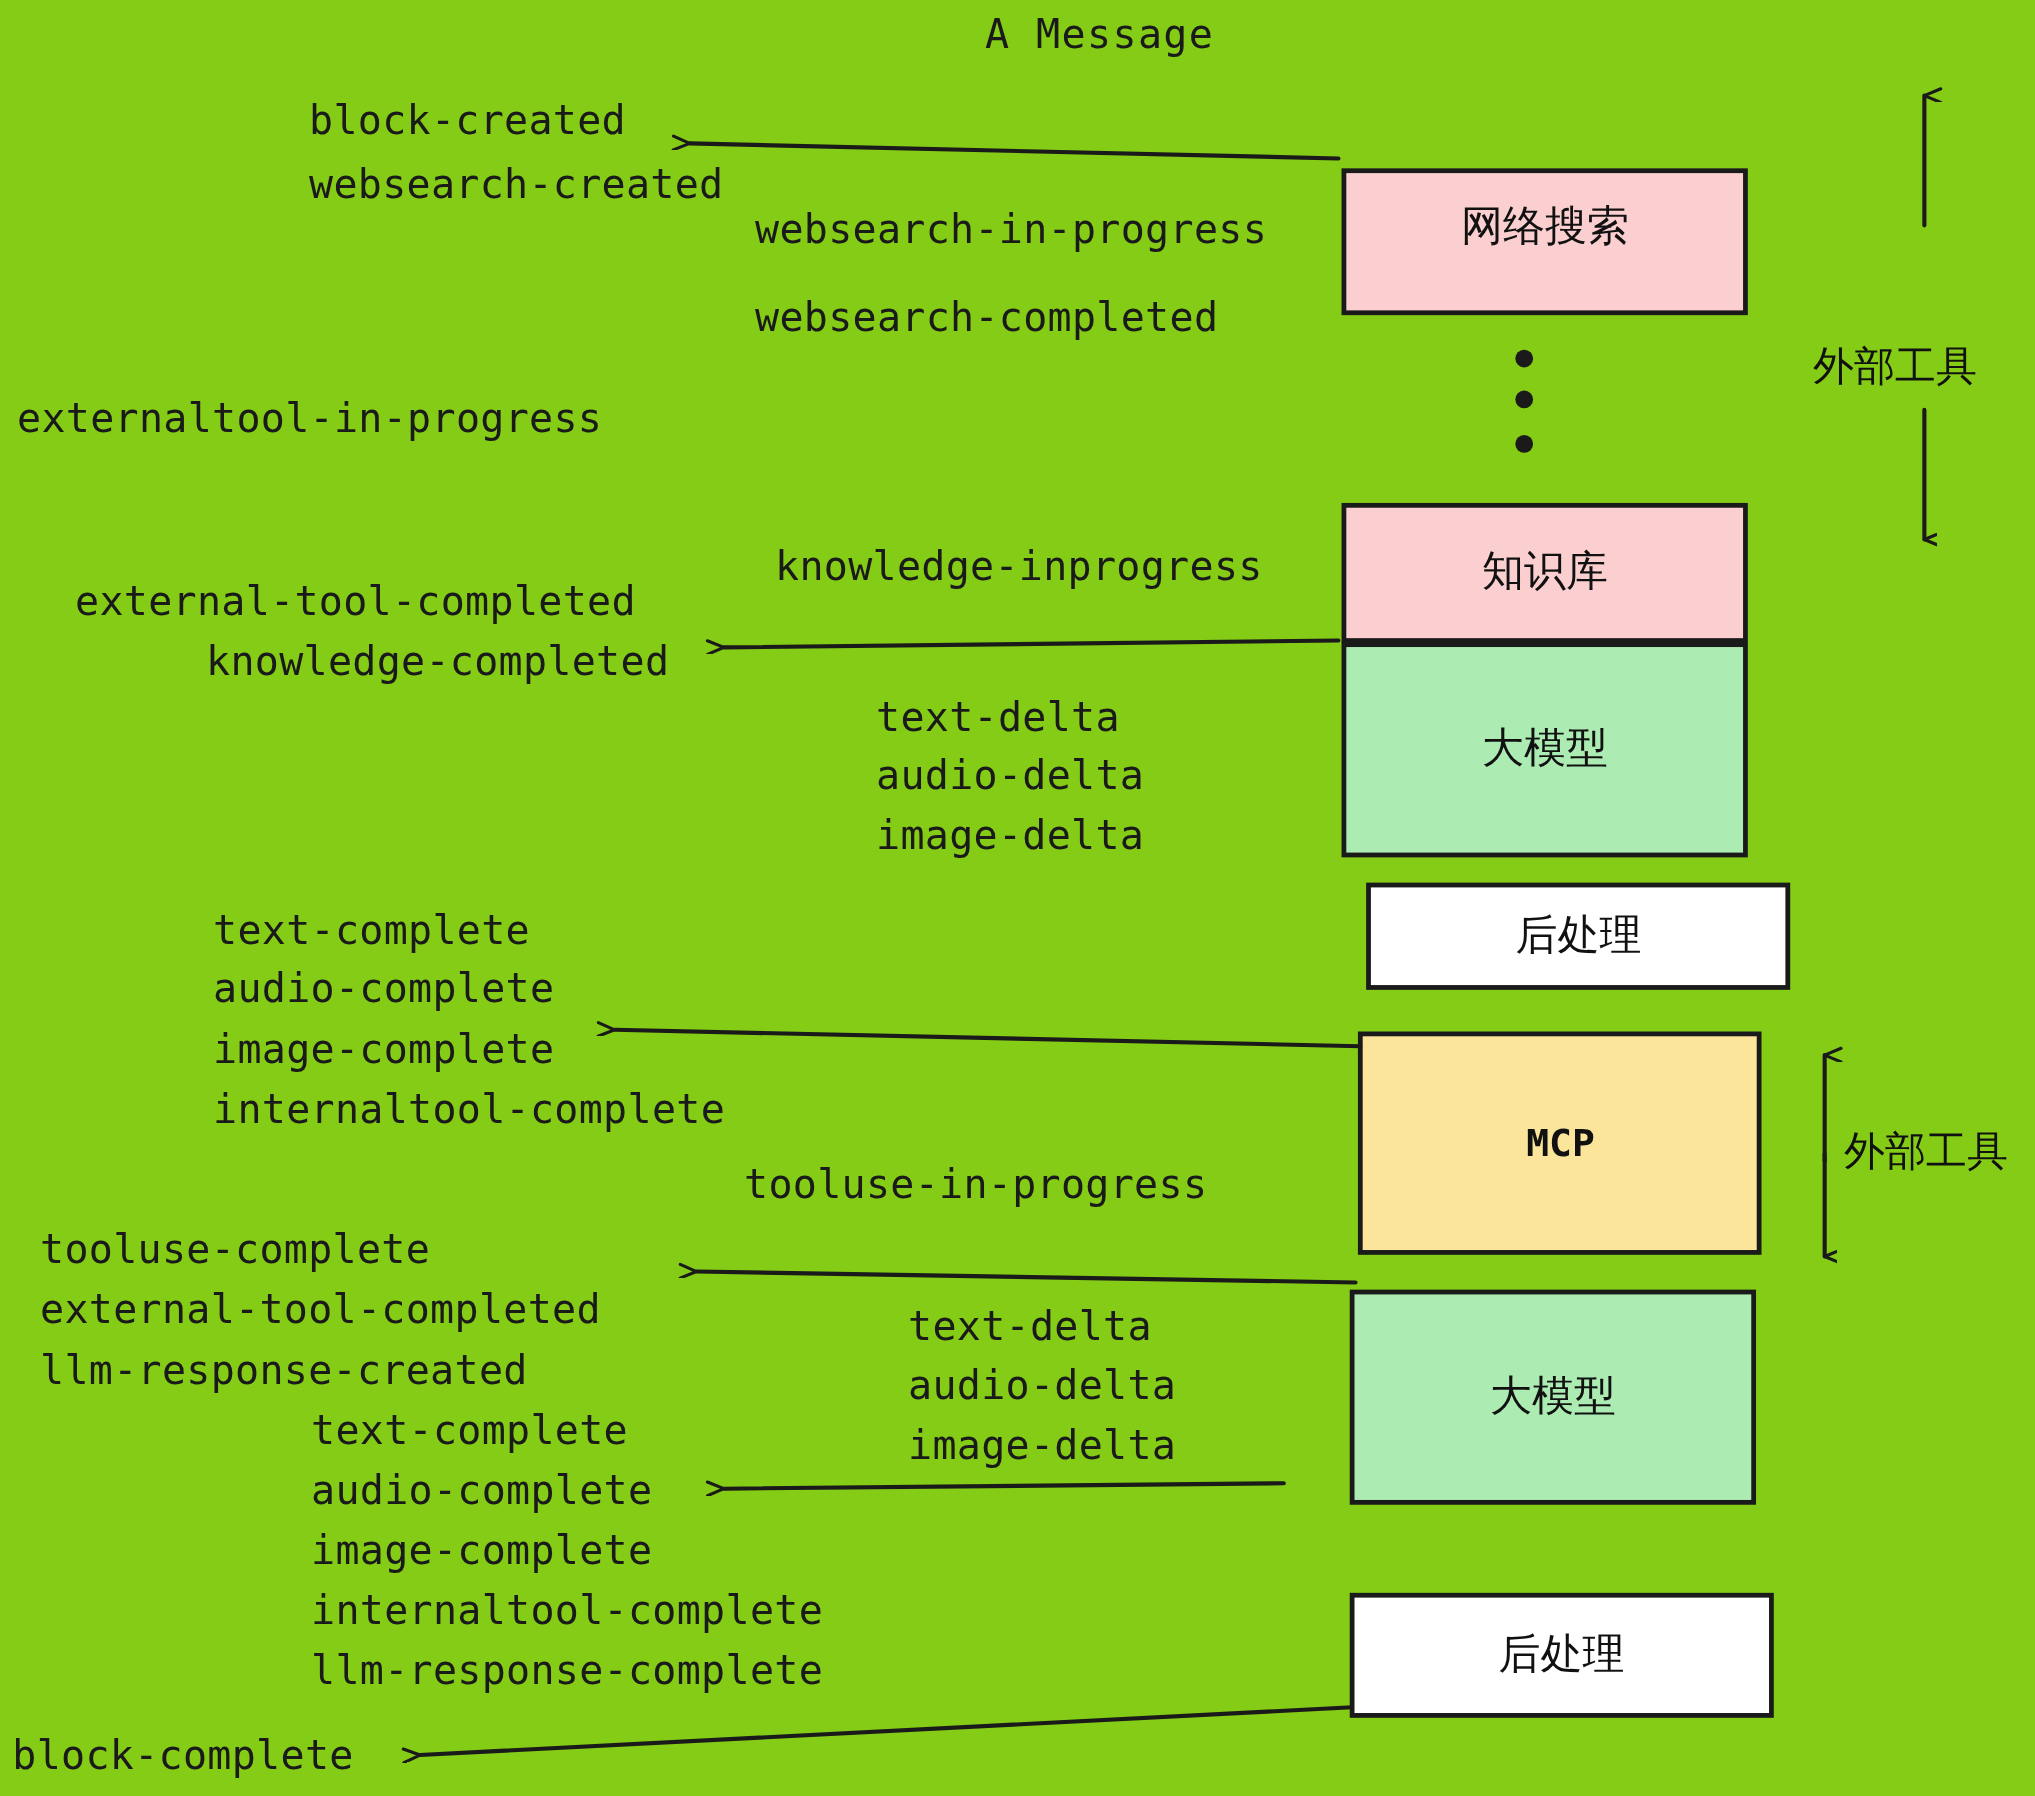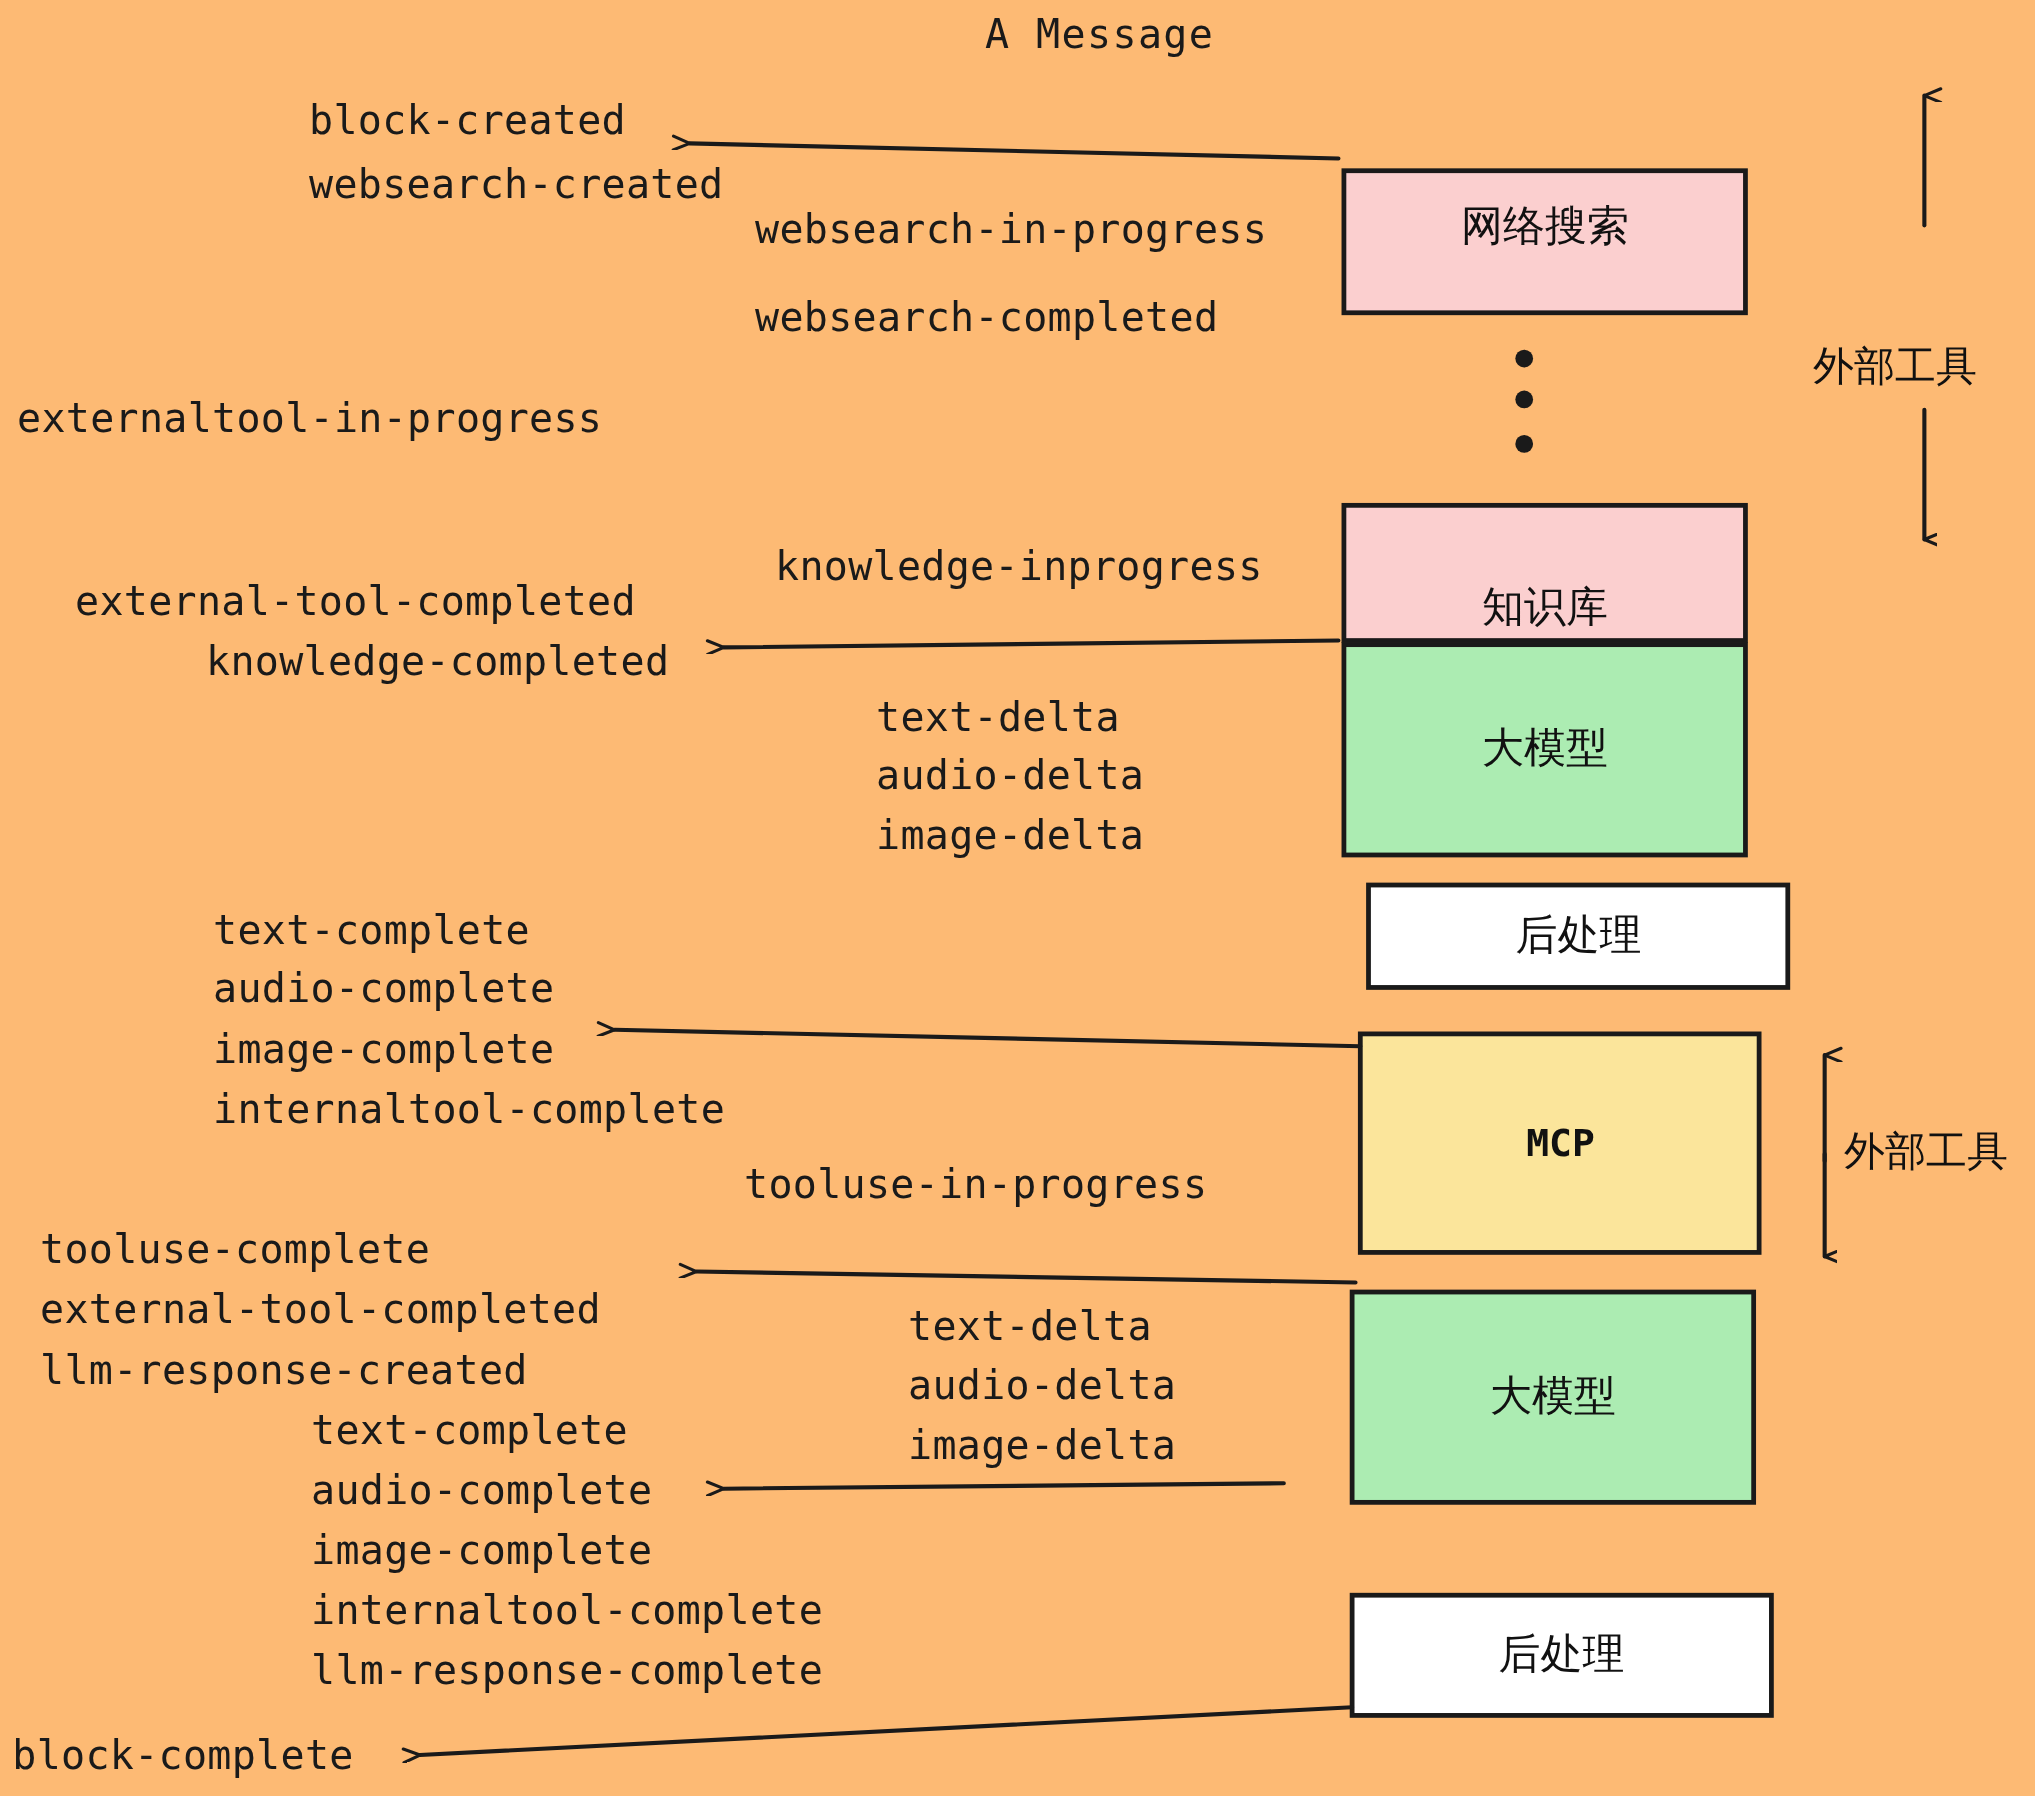--- a/index.html
+++ b/index.html
@@ -4,21 +4,21 @@
 <style>
   html, body {
     margin: 0;
     padding: 0;
     background: #ffffff;
   }
   #stage {
     position: relative;
     width: 2035px;
     height: 1796px;
-    background: #fdba74;
+    background: #84cc16;
     overflow: hidden;
     font-family: "DejaVu Sans Mono", "Liberation Mono", monospace;
   }
   #stage svg {
     position: absolute;
     left: 0;
     top: 0;
     width: 2035px;
     height: 1796px;
   }
@@ -138,21 +138,21 @@
       <div class="evt" style="left: 908px; top: 1425px;">image-delta</div>
       <div class="evt" style="left: 311px; top: 1410px;">text-complete</div>
       <div class="evt" style="left: 311px; top: 1470px;">audio-complete</div>
       <div class="evt" style="left: 311px; top: 1530px;">image-complete</div>
       <div class="evt" style="left: 311px; top: 1590px;">internaltool-complete</div>
       <div class="evt" style="left: 311px; top: 1650px;">llm-response-complete</div>
       <div class="evt" style="left: 12.3px; top: 1735px;">block-complete</div>
     </div>
   <div id="box-labels">
       <div class="boxlabel" style="left: 1344px; width: 402px; top: 205px;">网络搜索</div>
-      <div class="boxlabel" style="left: 1344px; width: 402px; top: 550px; margin-top: 36px;">知识库</div>
+      <div class="boxlabel" style="left: 1344px; width: 402px; top: 550px;">知识库</div>
       <div class="boxlabel" style="left: 1344px; width: 402px; top: 727px;">大模型</div>
       <div class="boxlabel" style="left: 1369px; width: 419px; top: 914px;">后处理</div>
       <div class="boxlabel mono" style="left: 1361px; width: 399px; top: 1124px;">MCP</div>
       <div class="boxlabel" style="left: 1352px; width: 402px; top: 1375px;">大模型</div>
       <div class="boxlabel" style="left: 1352px; width: 419px; top: 1633px;">后处理</div>
     </div>
   <div id="side-labels">
       <div class="sidelabel" style="left: 1813px; top: 326px;">外部工具</div>
       <div class="sidelabel" style="left: 1844px; top: 1111px;">外部工具</div>
     </div>

